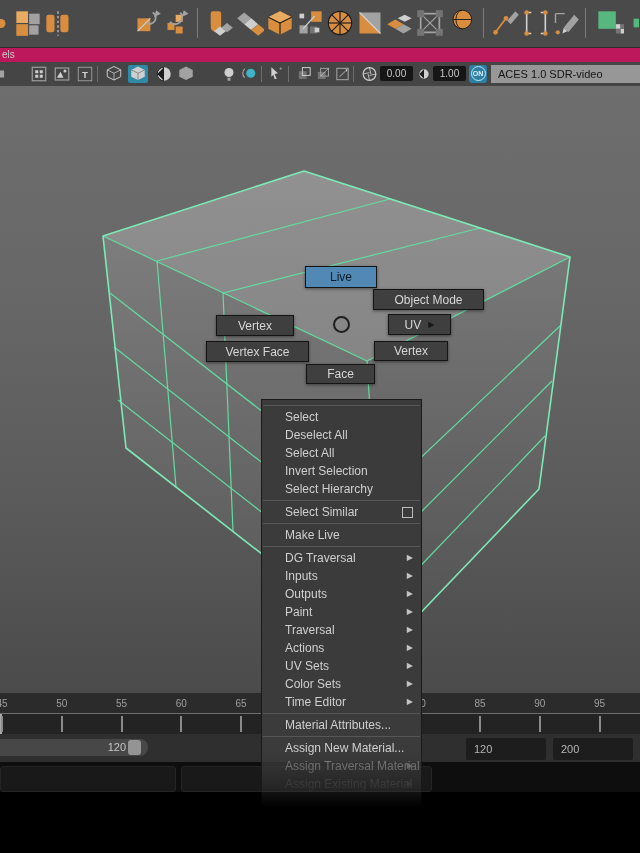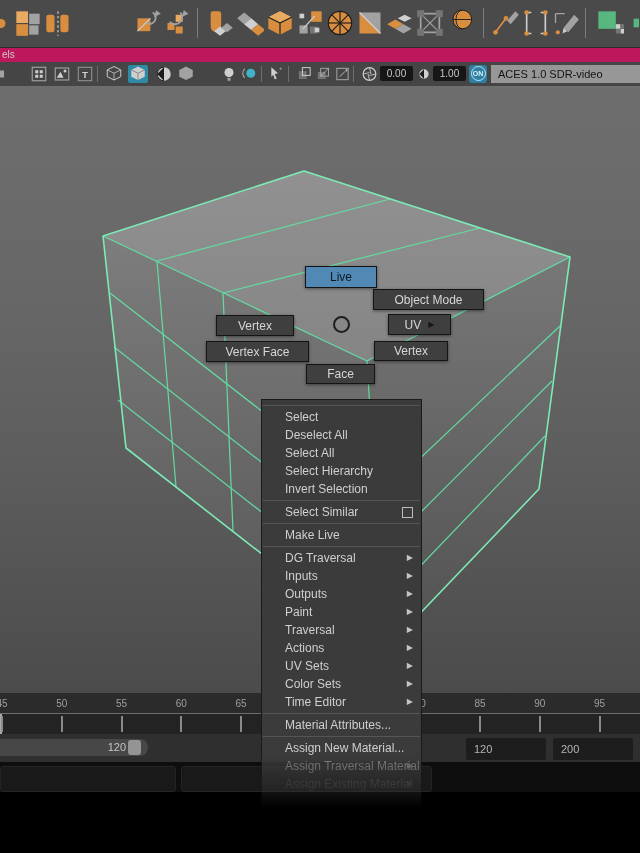--- a/index.html
+++ b/index.html
@@ -353,22 +353,22 @@
         <span>Face</span>
       </div>
       <div class="" id="mm-origin" style="left: 333px; top: 316px;"></div>
     </div>
 
   <div id="ctxmenu">
       <div class="cm-sep"></div>
       <div class="cm-item"><span>Select</span></div>
       <div class="cm-item"><span>Deselect All</span></div>
       <div class="cm-item"><span>Select All</span></div>
+      <div class="cm-item"><span>Invert Selection</span></div>
       <div class="cm-item"><span>Select Hierarchy</span></div>
-      <div class="cm-item"><span>Invert Selection</span></div>
       <div class="cm-sep"></div>
       <div class="cm-item"><span>Select Similar</span><span class="cm-optbox"></span></div>
       <div class="cm-sep"></div>
       <div class="cm-item"><span>Make Live</span></div>
       <div class="cm-sep"></div>
       <div class="cm-item"><span>DG Traversal</span><span class="cm-arrow">▶</span></div>
       <div class="cm-item"><span>Inputs</span><span class="cm-arrow">▶</span></div>
       <div class="cm-item"><span>Outputs</span><span class="cm-arrow">▶</span></div>
       <div class="cm-item"><span>Paint</span><span class="cm-arrow">▶</span></div>
       <div class="cm-item"><span>Traversal</span><span class="cm-arrow">▶</span></div>

